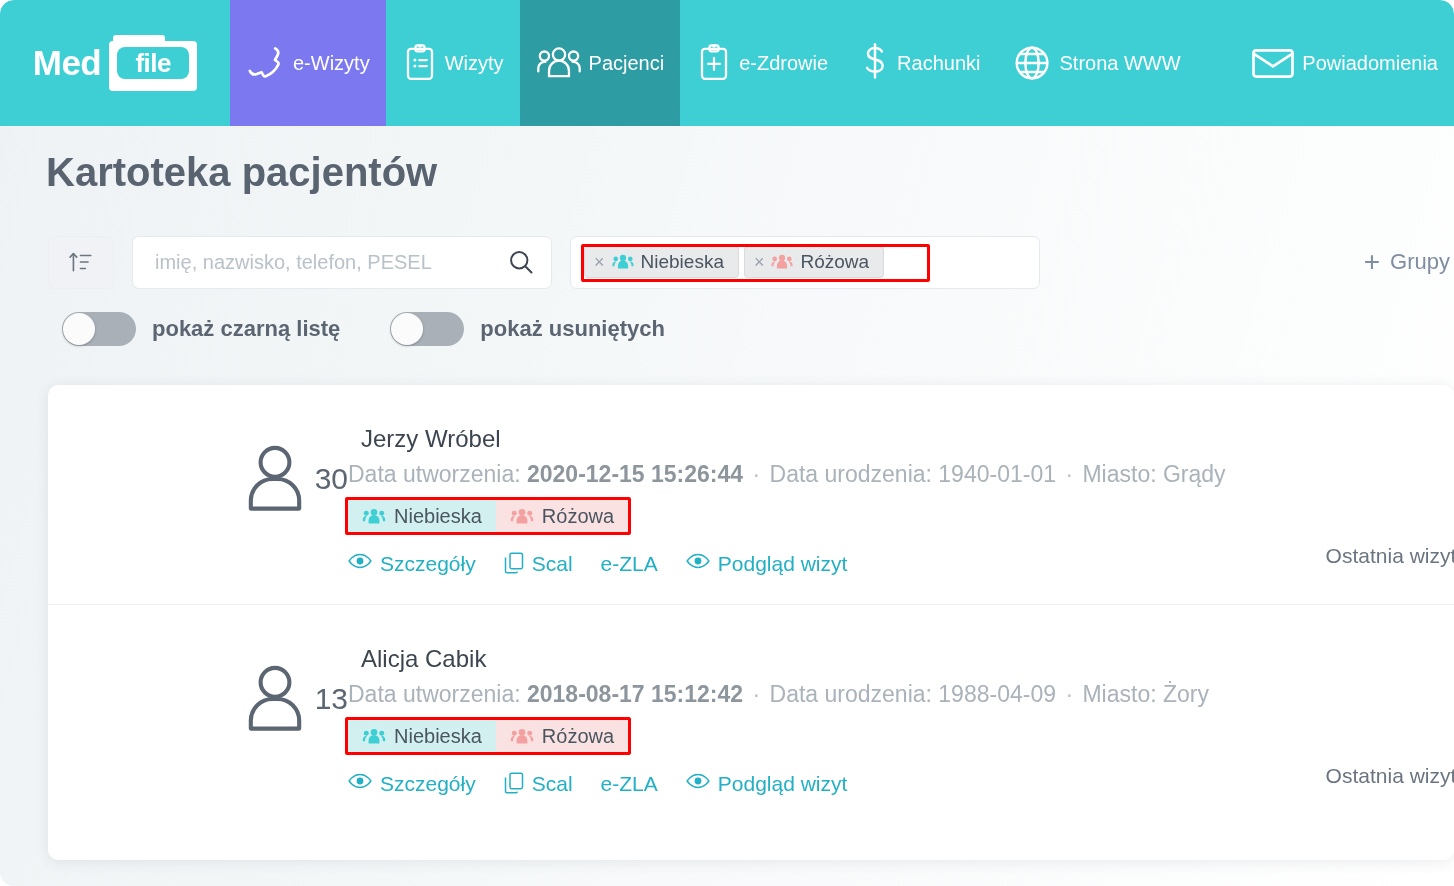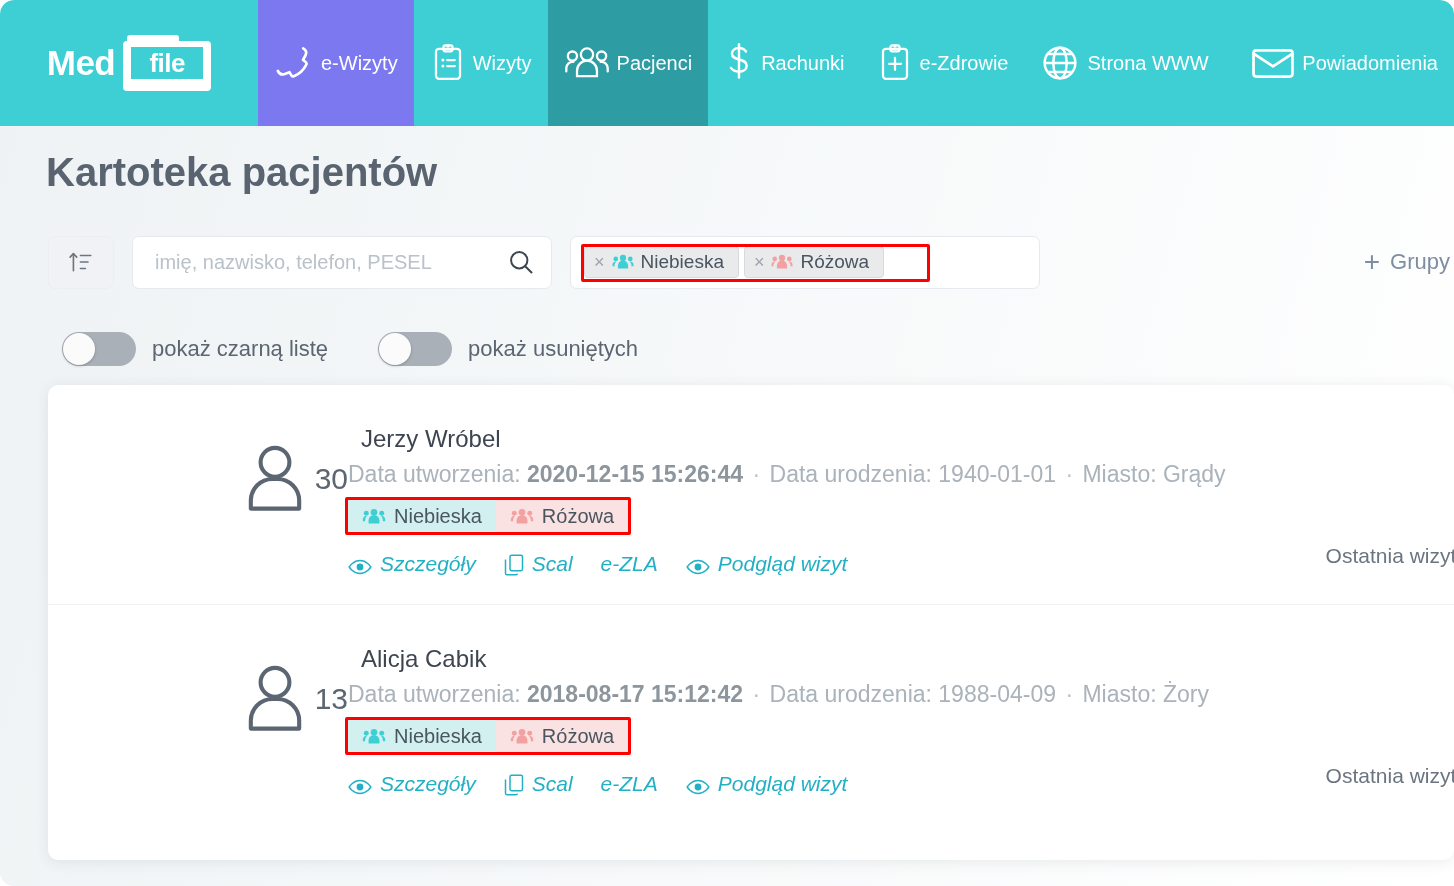--- a/index.html
+++ b/index.html
@@ -21,21 +21,21 @@
   .navbar {
     position: absolute; top: 0; left: 0;
     width: 1454px; height: 126px;
     background: #3ecfd5;
     border-top-left-radius: 14px;
     border-top-right-radius: 14px;
     display: flex; align-items: stretch;
     overflow: hidden;
   }
   .brand {
-    width: 258px; height: 126px;
+    width: 230px; height: 126px;
     display: flex; align-items: center; justify-content: center;
     gap: 8px; flex: none;
   }
   .brand-med {
     color: #ffffff; font-size: 35px; font-weight: bold;
     letter-spacing: -0.5px;
   }
   .brand-file-wrap { position: relative; width: 88px; height: 56px; }
   .brand-folder {
     position: absolute; left: 0; top: 6px;
@@ -43,21 +43,21 @@
     background: #ffffff; border-radius: 4px;
   }
   .brand-folder-tab {
     position: absolute; left: 4px; top: 0px;
     width: 52px; height: 10px;
     background: #ffffff; border-radius: 3px 3px 0 0;
   }
   .brand-file-text {
     position: absolute; left: 8px; top: 12px;
     width: 72px; height: 32px;
-    background: #3ecfd5; border-radius: 0;
+    background: #3ecfd5; border-radius: 8px;
     color: #ffffff; font-size: 26px; font-weight: bold;
     display: flex; align-items: center; justify-content: center;
     letter-spacing: -0.5px;
   }
 
   .nav-item {
     flex: none;
     padding: 0 16px;
     height: 126px;
     display: flex; flex-direction: row;
@@ -132,22 +132,22 @@
   .grupy-btn {
     margin-left: auto;
     display: flex; align-items: center; gap: 10px;
     font-size: 22px; color: #7f8da0; cursor: pointer;
     padding-right: 4px; white-space: nowrap;
   }
   .grupy-plus { font-size: 28px; color: #7f8da0; line-height: 1; }
 
   
   .toggles {
-    position: absolute; left: 62px; top: 332px;
-    display: flex; align-items: center; gap: 50px;
+    position: absolute; left: 62px; top: 312px;
+    display: flex; align-items: center; gap: 50px; font-weight: bold;
   }
   .toggle-wrap { display: flex; align-items: center; gap: 16px; cursor: pointer; }
   .toggle {
     width: 74px; height: 34px; border-radius: 17px;
     background: #a9b0b8; position: relative; flex: none;
   }
   .toggle .knob {
     position: absolute; left: 1px; top: 1px;
     width: 32px; height: 32px; border-radius: 50%;
     background: #fbfbfb; box-shadow: 0 1px 3px rgba(0,0,0,.22);
@@ -197,22 +197,22 @@
   .ptag {
     height: 32px; display: flex; align-items: center; gap: 8px;
     padding: 0 14px; font-size: 20px; color: #4a5560;
     cursor: pointer;
   }
   .ptag.blue { background: #d2f0ef; }
   .ptag.pink { background: #fbe2e2; }
 
   .actions-row { display: flex; align-items: center; gap: 28px; }
   .action {
-    display: flex; align-items: flex-end; gap: 8px;
-    font-size: 21px; color: #22b0c4; cursor: pointer; white-space: nowrap; font-style: italic;
+    display: flex; align-items: flex-start; gap: 8px;
+    font-size: 21px; color: #22b0c4; cursor: pointer; white-space: nowrap;
   }
   .last-visit {
     position: absolute; right: -14px; bottom: 36px;
     font-size: 21px; color: #6b7581; white-space: nowrap;
   }
 
   svg { display: block; }
 </style>
 </head>
 <body>
@@ -264,39 +264,39 @@
           <path d="M8.5 19.5v-3.5a6.5 6.5 0 0 1 13 0v3.5z"></path>
           <path d="M1.5 16.5v-2.2a4.2 4.2 0 0 1 4.6-4"></path>
           <path d="M28.5 16.5v-2.2a4.2 4.2 0 0 0-4.6-4"></path>
         </svg>
       </span>
       <span class="nav-label">Pacjenci</span>
     </div>
 
     <div class="nav-item">
       <span class="nav-icon">
-        <svg width="30" height="40" viewBox="0 0 18 26" fill="none" stroke="#fff" stroke-width="1.6" stroke-linecap="round" stroke-linejoin="round">
-          <path d="M13.5 5.5c-1-1.5-2.7-2.2-4.6-2.2C6.4 3.3 4.4 4.7 4.4 7c0 4.8 9.6 2.6 9.6 7.6 0 2.5-2.2 4-5 4-2.2 0-4.1-.8-5.2-2.4"></path>
-          <line x1="9" y1="0.8" x2="9" y2="22.5"></line>
-        </svg>
-      </span>
-      <span class="nav-label">Rachunki</span>
-    </div>
-
-    <div class="nav-item">
-      <span class="nav-icon">
         <svg width="36" height="40" viewBox="0 0 24 26" fill="none" stroke="#fff" stroke-width="1.5" stroke-linecap="round" stroke-linejoin="round">
           <rect x="4" y="3.5" width="16" height="20" rx="2"></rect>
           <rect x="9" y="1.2" width="6" height="4" rx="1.2"></rect>
           <circle cx="12" cy="1.6" r="1.2" fill="#fff" stroke="none"></circle>
           <line x1="12" y1="9.5" x2="12" y2="17.5"></line>
           <line x1="8" y1="13.5" x2="16" y2="13.5"></line>
         </svg>
       </span>
       <span class="nav-label">e-Zdrowie</span>
+    </div>
+
+    <div class="nav-item">
+      <span class="nav-icon">
+        <svg width="30" height="40" viewBox="0 0 18 26" fill="none" stroke="#fff" stroke-width="1.6" stroke-linecap="round" stroke-linejoin="round">
+          <path d="M13.5 5.5c-1-1.5-2.7-2.2-4.6-2.2C6.4 3.3 4.4 4.7 4.4 7c0 4.8 9.6 2.6 9.6 7.6 0 2.5-2.2 4-5 4-2.2 0-4.1-.8-5.2-2.4"></path>
+          <line x1="9" y1="0.8" x2="9" y2="22.5"></line>
+        </svg>
+      </span>
+      <span class="nav-label">Rachunki</span>
     </div>
 
     <div class="nav-item">
       <span class="nav-icon">
         <svg width="40" height="40" viewBox="0 0 24 24" fill="none" stroke="#fff" stroke-width="1.5">
           <circle cx="12" cy="12" r="9.2"></circle>
           <ellipse cx="12" cy="12" rx="4" ry="9.2"></ellipse>
           <line x1="2.8" y1="12" x2="21.2" y2="12"></line>
           <line x1="4.4" y1="6.6" x2="19.6" y2="6.6"></line>
           <line x1="4.4" y1="17.4" x2="19.6" y2="17.4"></line>

